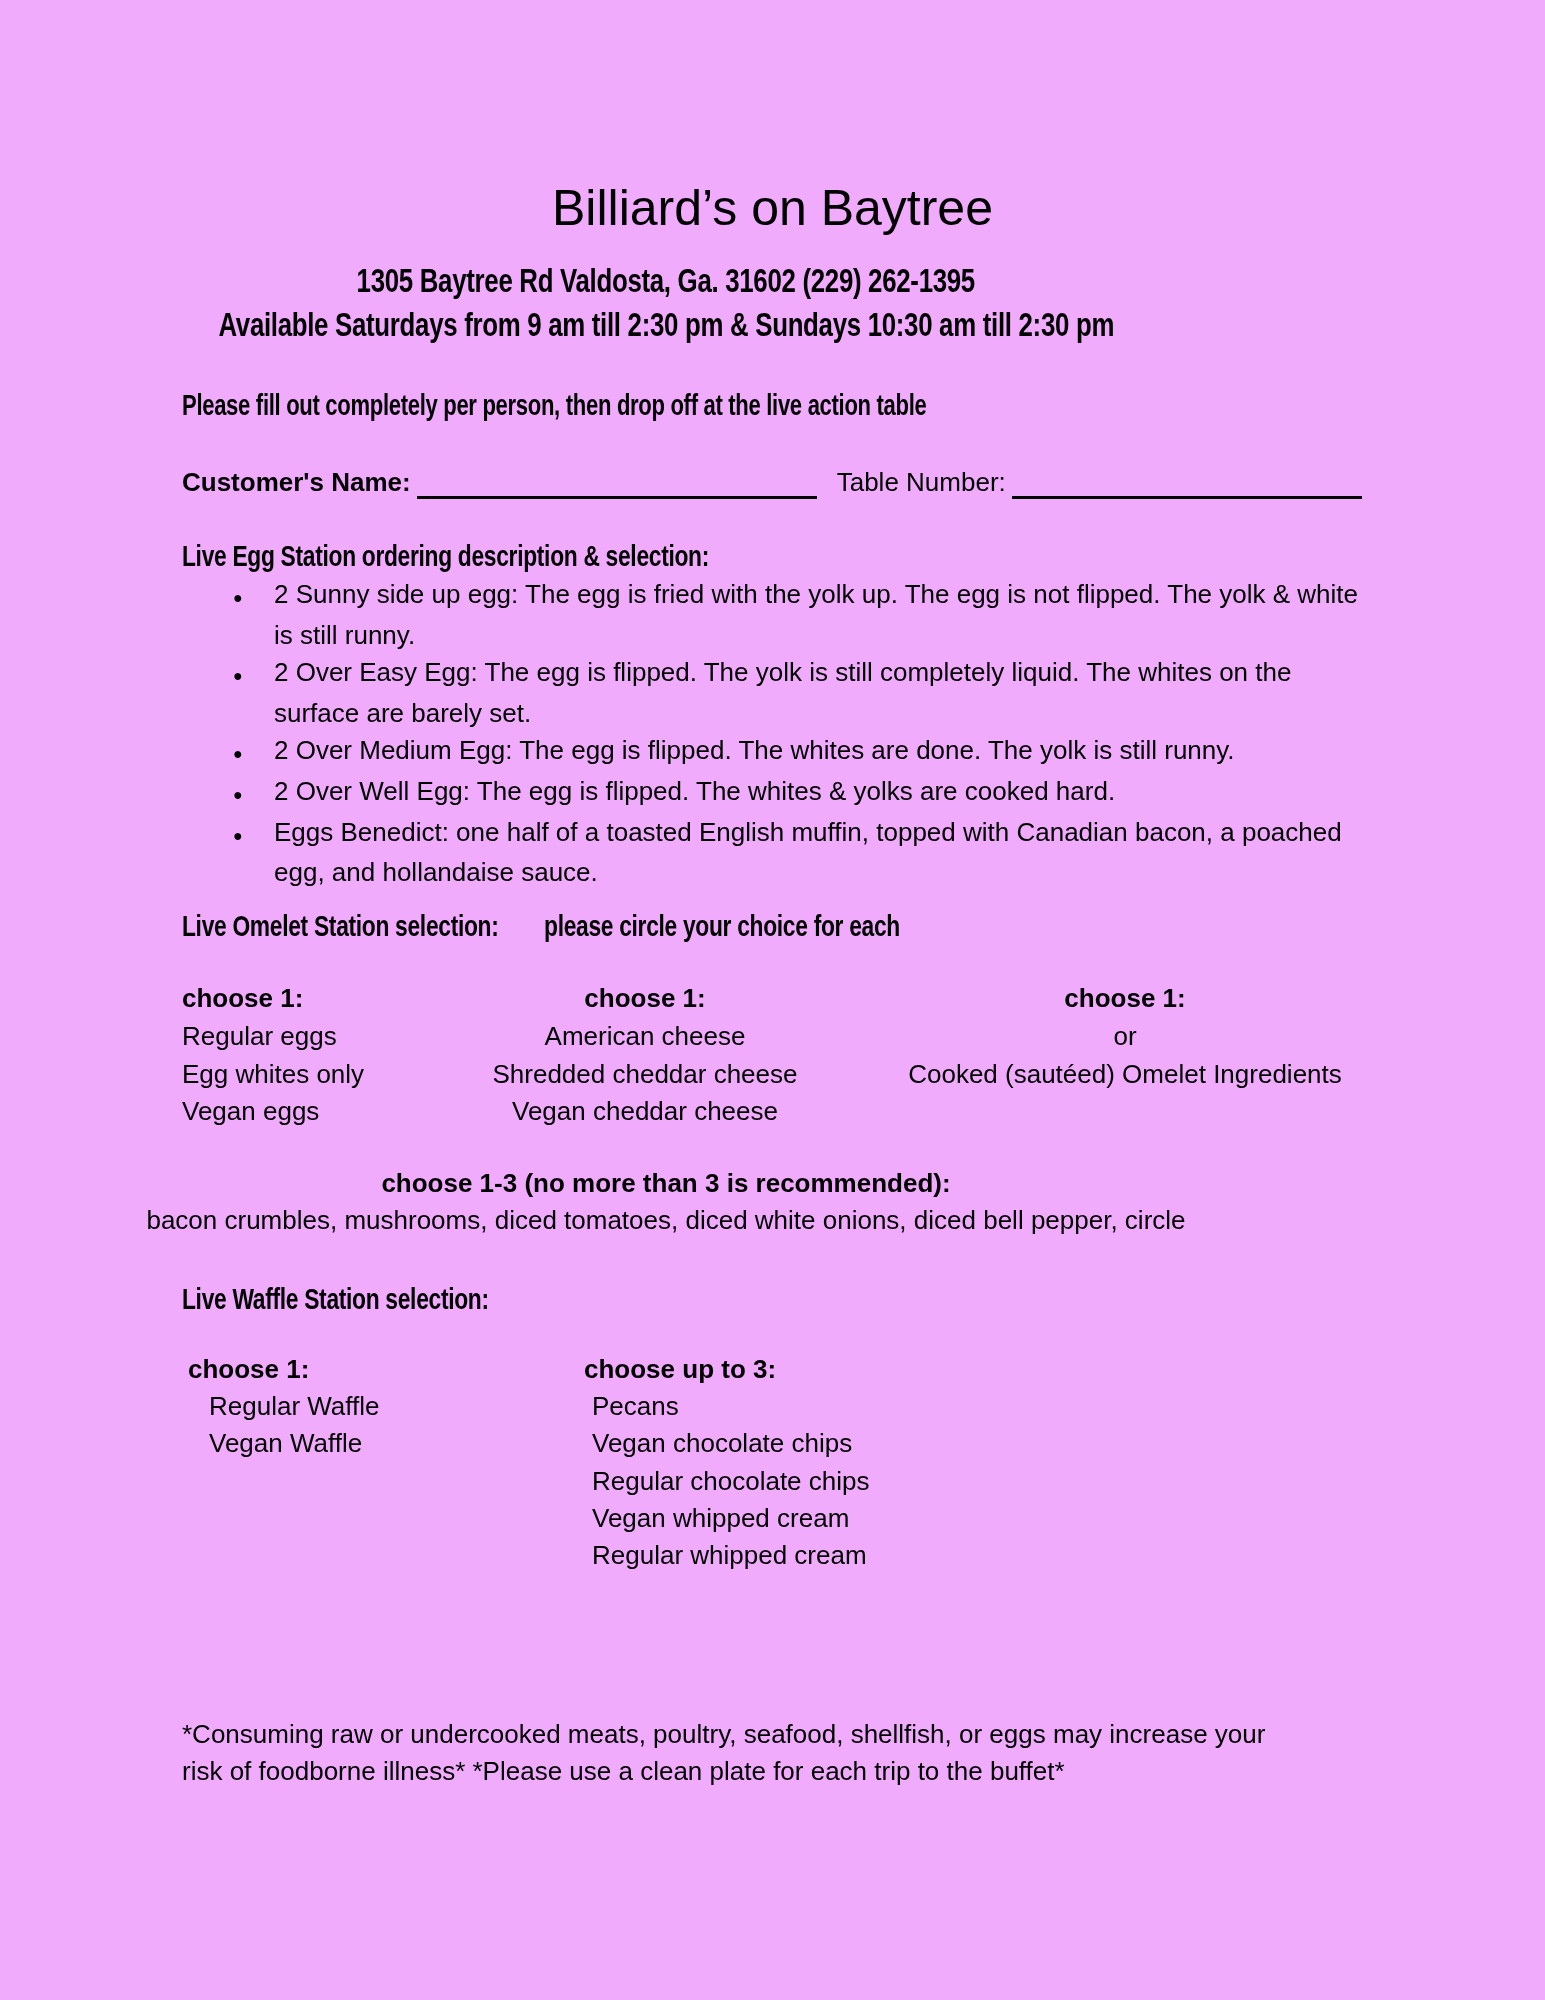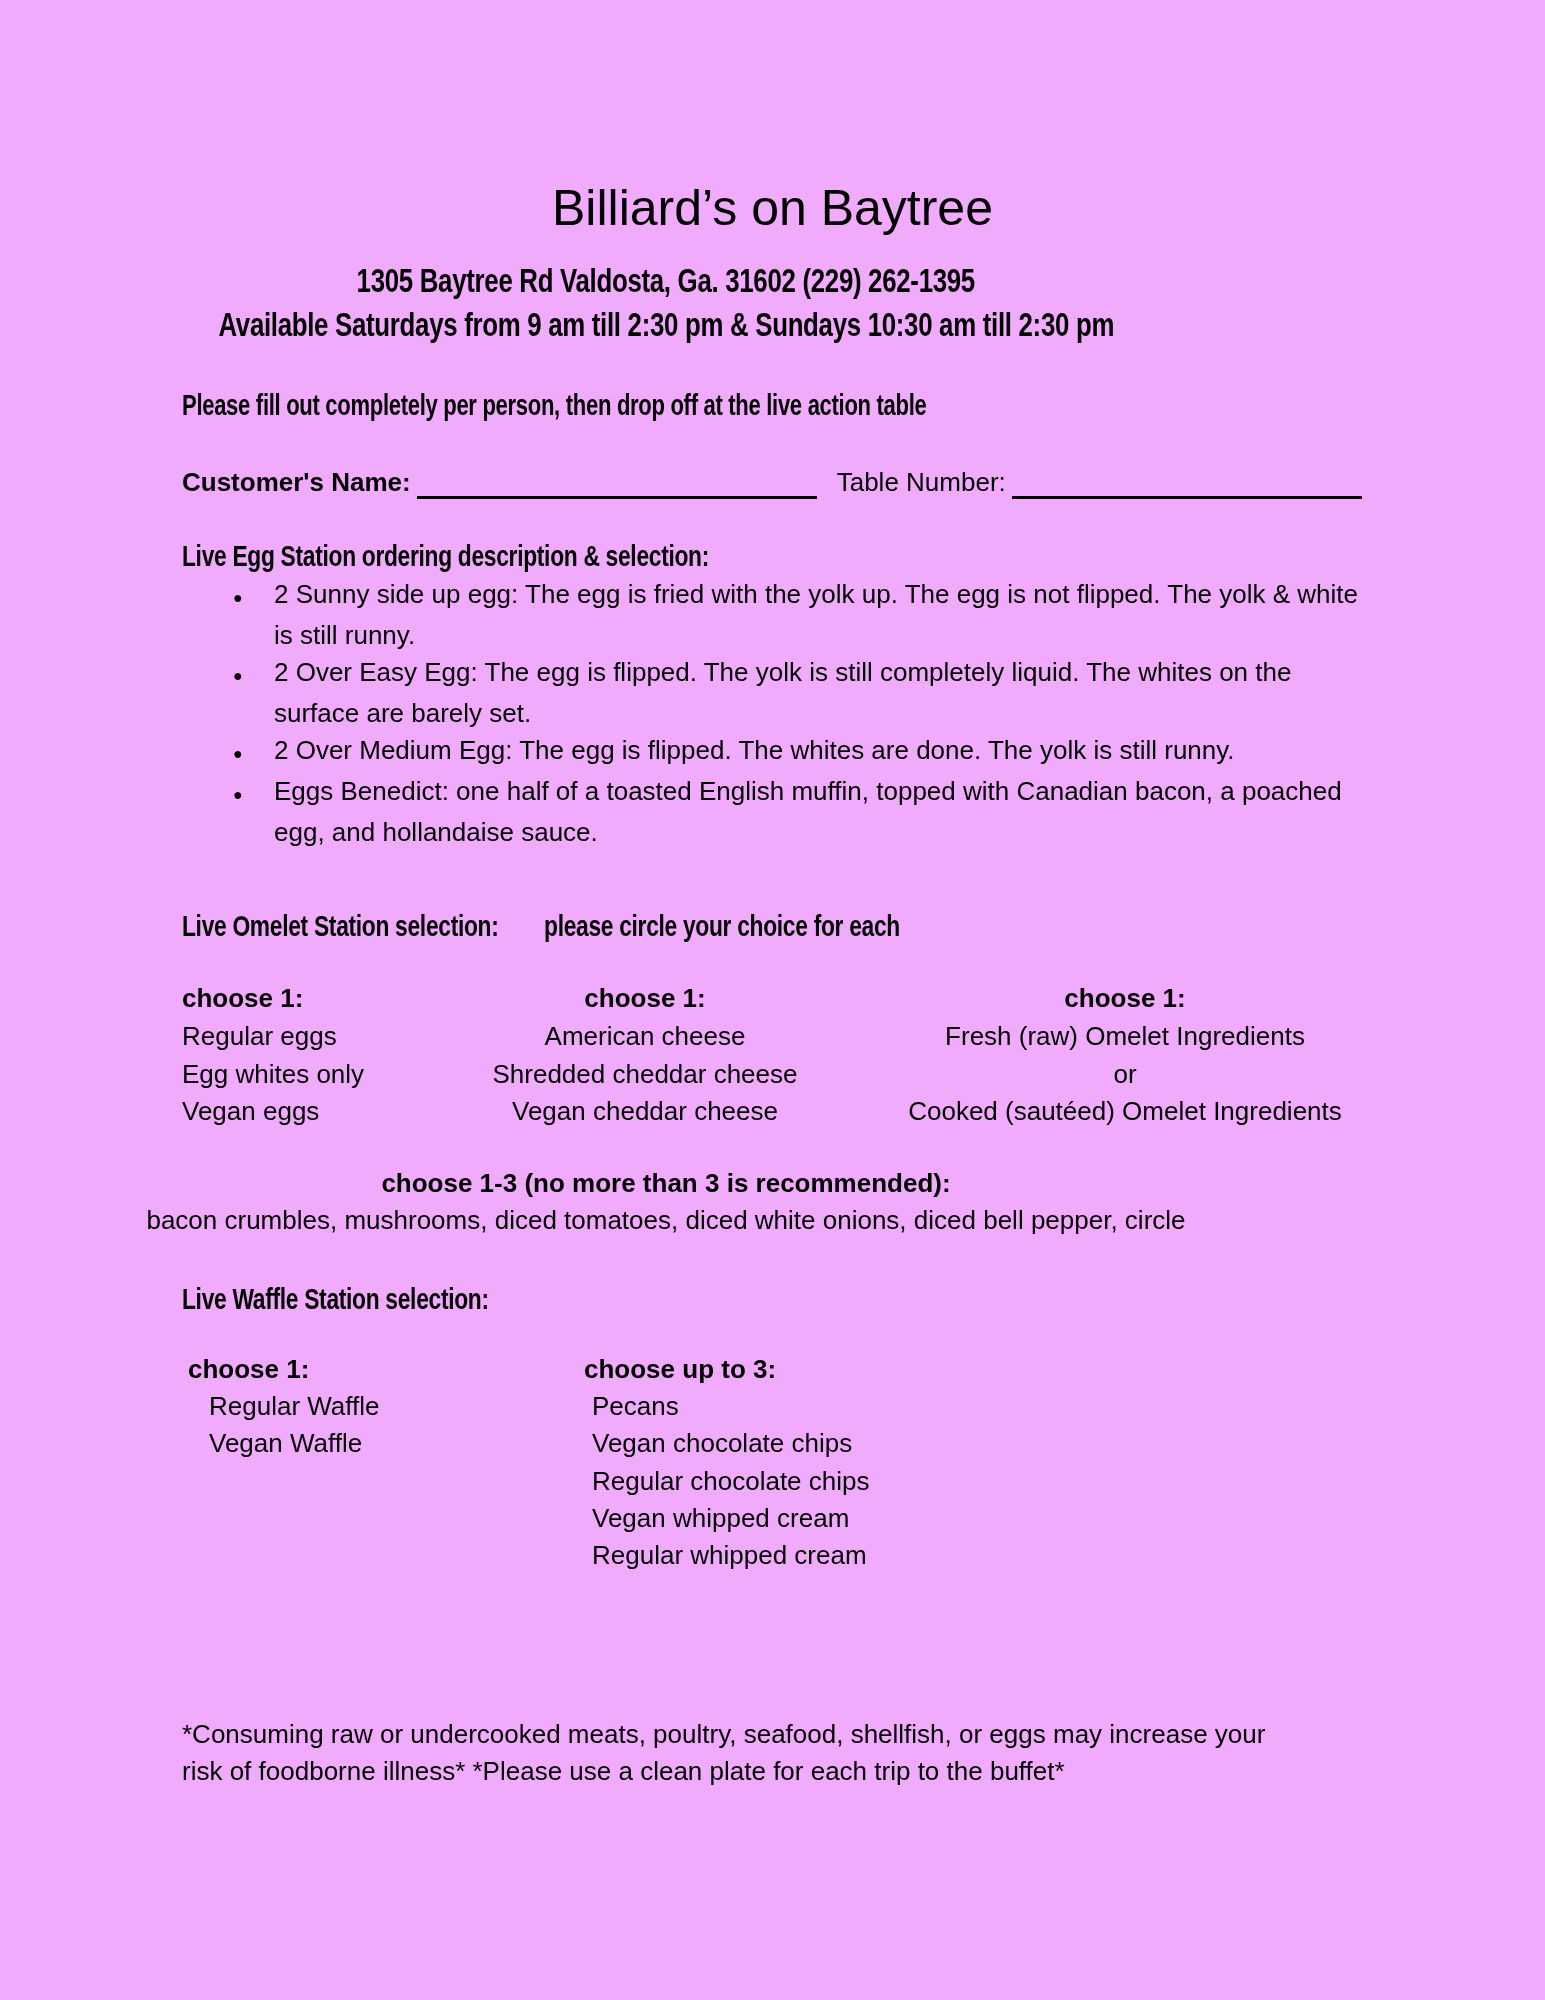--- a/index.html
+++ b/index.html
@@ -126,20 +126,21 @@
 
   <div class="abs sect-line" style="left:182px; top:538px;">
     <span class="cond from-left">Live Egg Station ordering description &amp; selection:</span>
   </div>
 
   <ul class="abs egg-list">
 
   <li>2 Sunny side up egg: The egg is fried with the yolk up. The egg is not flipped. The yolk &amp; white is still runny.</li>
       <li>2 Over Easy Egg: The egg is flipped. The yolk is still completely liquid. The whites on the surface are barely set.</li>
       <li>2 Over Medium Egg: The egg is flipped. The whites are done. The yolk is still runny.</li>
+      <li>2 Over Well Egg: The egg is flipped. The whites &amp; yolks are cooked hard.</li>
       <li>Eggs Benedict: one half of a toasted English muffin, topped with Canadian bacon, a poached egg, and hollandaise sauce.</li>
     </ul>
 
   <div class="abs sect-line" style="left:182px; top:908px;">
     <span class="cond from-left">
       <span>Live Omelet Station selection:</span>
       <span style="display:inline-block; width:44px;"></span>
       <span>please circle your choice for each</span>
     </span>
   </div>
@@ -160,21 +161,20 @@
 
       <div class="opt">American cheese</div>
           <div class="opt">Shredded cheddar cheese</div>
           <div class="opt">Vegan cheddar cheese</div>
         </div>
     </div>
     <div class="omelet-col ocol-3">
       <div class="col-header">choose 1:</div>
       <div>
 
-      <div class="opt">Fresh (raw) Omelet Ingredients</div>
           <div class="opt">or</div>
           <div class="opt">Cooked (sautéed) Omelet Ingredients</div>
         </div>
     </div>
   </div>
 
   <div class="abs center-line bold-center extras-head" style="top:1166px;">choose 1-3 (no more than 3 is recommended):</div>
 
   <div class="abs center-line extras-items" style="top:1203px;">bacon crumbles, mushrooms, diced tomatoes, diced white onions, diced bell pepper, circle</div>
 

